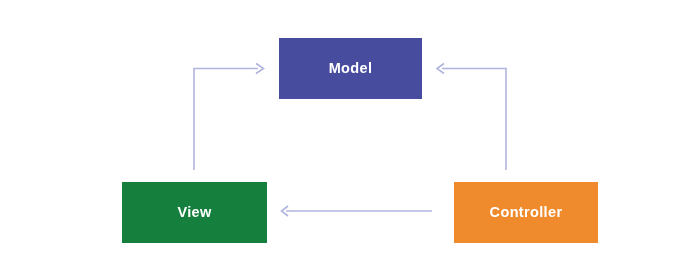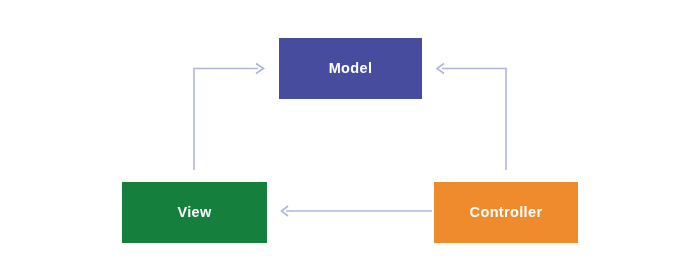--- a/index.html
+++ b/index.html
@@ -84,17 +84,17 @@
   </svg>
 
   <div class="node-box" id="node-model" style="background: rgb(71, 76, 158); left: 279px; top: 38px; width: 143px; height: 61px;">
     <span class="node-label" style="color: rgb(255, 255, 255);">Model</span>
   </div>
 
   <div class="node-box" id="node-view" style="background: #15803d; left: 122px; top: 182px; width: 145px; height: 61px;">
     <span class="node-label" style="color: rgb(255, 255, 255);">View</span>
   </div>
 
-  <div class="node-box" id="node-controller" style="background: rgb(239, 139, 44); left: 434px; top: 182px; width: 144px; height: 61px;">
+  <div class="node-box" id="node-controller" style="background: rgb(239, 139, 44); left: 454px; top: 182px; width: 144px; height: 61px;">
     <span class="node-label" style="color: rgb(255, 255, 255);">Controller</span>
   </div>
 
 </div>
 
 </body></html>

